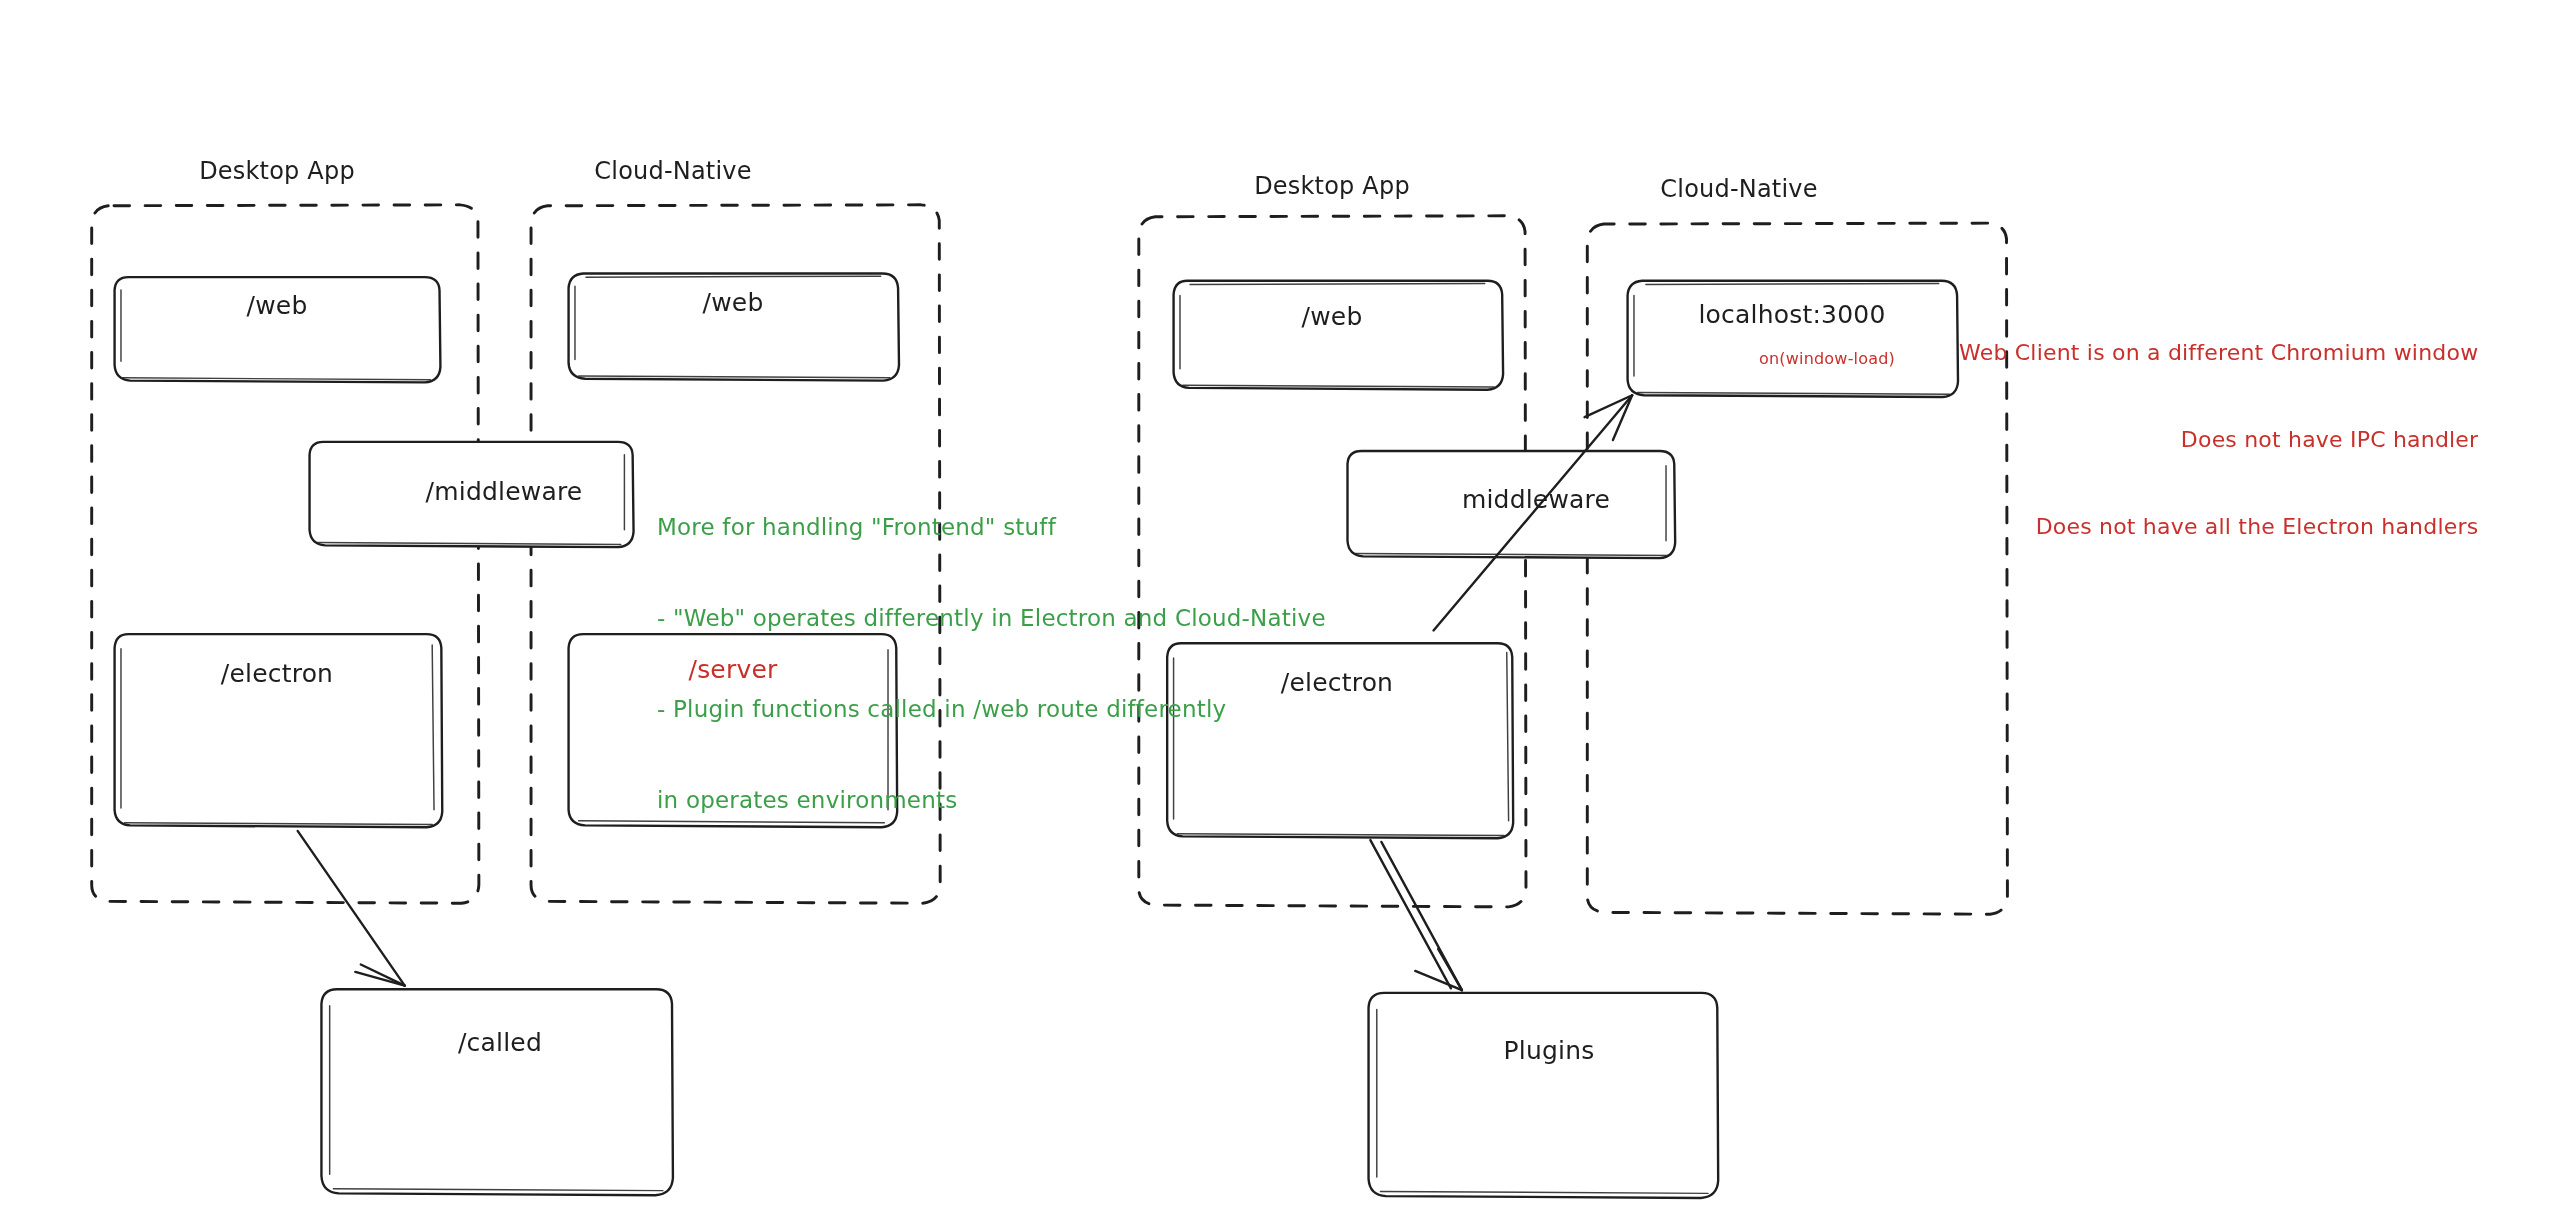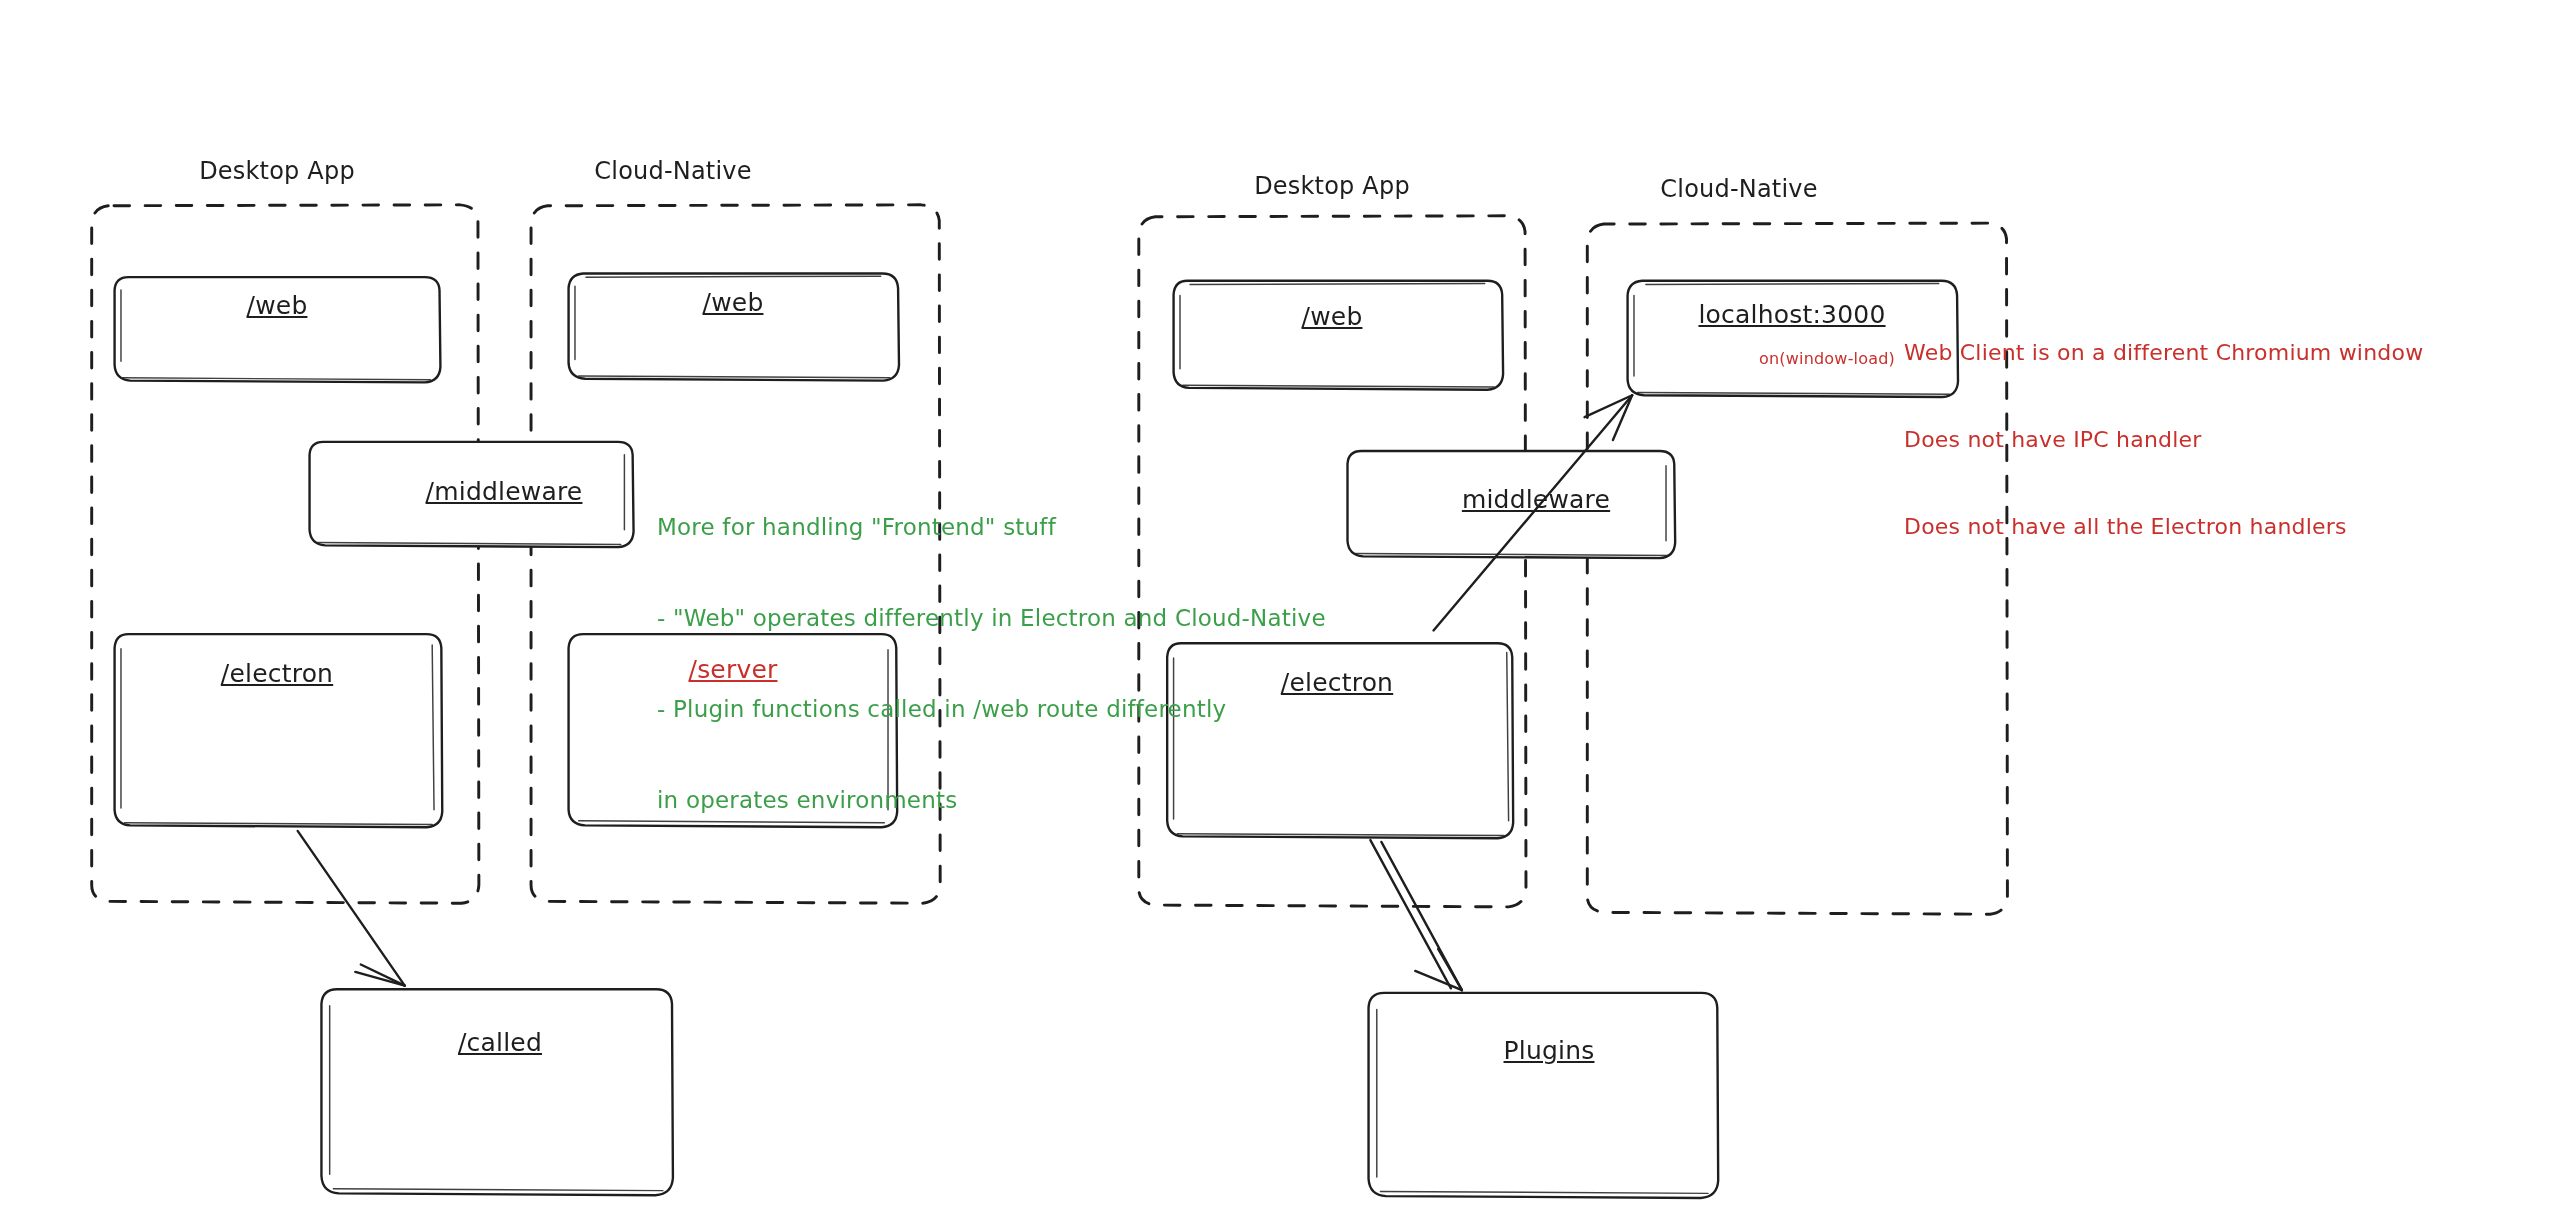--- a/index.html
+++ b/index.html
@@ -40,21 +40,20 @@
     font-size: 24px;
     color: #1e1e1e;
     transform: translateX(-50%);
     text-align: center;
   }
   .box-label {
     font-size: 25px;
     color: #1e1e1e;
     transform: translateX(-50%);
     text-align: center;
-    text-decoration: underline;
   }
   .box-label.red { color: #c9302c; }
   .sub-label {
     font-size: 16px;
     color: #c9302c;
     transform: translateX(-50%);
     text-align: center;
   }
   .note-green {
     font-size: 23px;
@@ -217,20 +216,20 @@
   <div class="txt box-label" style="left:1337px; top:625px;">/electron</div>
   <div class="txt box-label" style="left:1549px; top:993px;">Plugins</div>
 
   <div class="txt note-green" style="left:657px; top:410px;">
     <span class="note-line">More for handling "Frontend" stuff</span>
     <span class="note-line">- "Web" operates differently in Electron and Cloud-Native</span>
     <span class="note-line">- Plugin functions called in /web route differently</span>
     <span class="note-line">in operates environments</span>
   </div>
 
-  <div class="txt note-red" style="left:1904px; top:239px;">
+  <div class="txt note-red" style="left:1959px; top:239px;text-align:right;">
     <span class="note-line">Web Client is on a different Chromium window</span>
     <span class="note-line">Does not have IPC handler</span>
     <span class="note-line">Does not have all the Electron handlers</span>
   </div>
 
 </div>
 
 
 </body></html>

